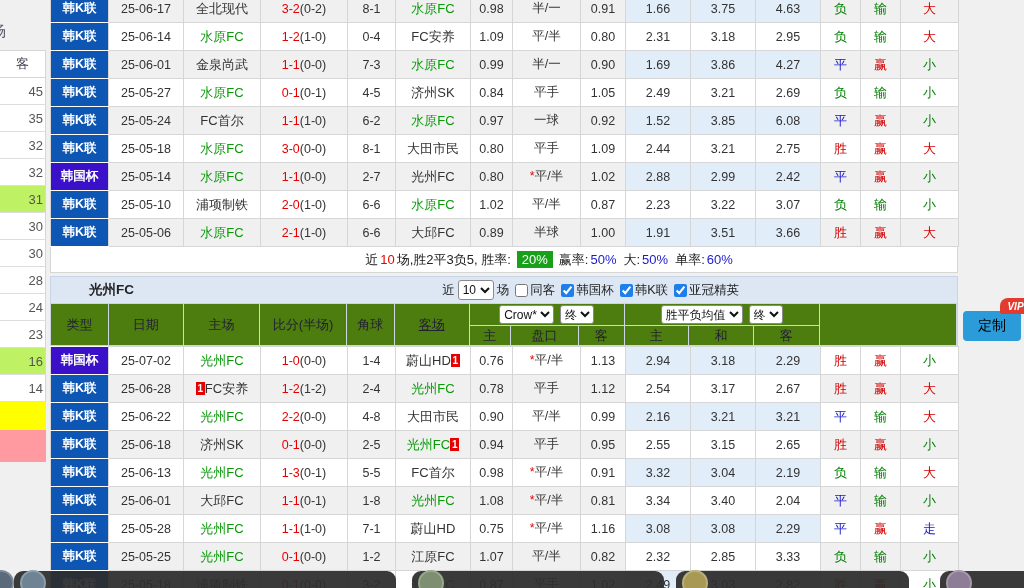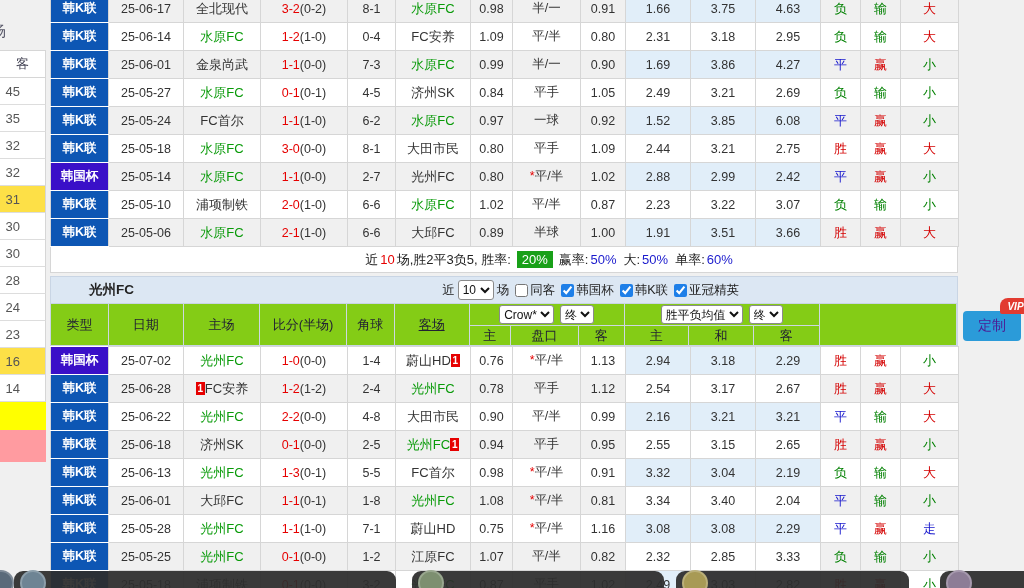--- a/index.html
+++ b/index.html
@@ -8,22 +8,22 @@
 
   
   #left-panel{position:absolute;left:0;top:0;width:50px;height:588px;}
   #lp-clip{position:absolute;left:-9px;top:22px;font-size:15px;color:#556;}
   #lp-table{position:absolute;left:0;top:50px;width:46px;}
   .lp-head{width:46px;height:28px;background:#fff;border-top:1px solid #d6d6d6;border-bottom:1px solid #d6d6d6;
            border-right:1px solid #d6d6d6;box-sizing:border-box;display:flex;align-items:center;
            justify-content:center;font-size:13px;color:#445;}
   .lp-row{width:46px;height:27px;background:#fff;border-bottom:1px solid #ddd;border-right:1px solid #d6d6d6;
           box-sizing:border-box;display:flex;align-items:center;justify-content:flex-end;
-          padding-right:25px;font-size:13px;color:#555;}
-  .lp-row.hl{background:#fde047;}
+          padding-right:2px;font-size:13px;color:#555;}
+  .lp-row.hl{background:#bef264;}
   .lp-yellow{width:46px;height:28px;background:#ffff00;}
   .lp-pink{width:46px;height:32px;background:#ff9ba0;}
 
   
   #main{position:absolute;left:50px;top:-6px;width:908px;}
   table{border-collapse:collapse;table-layout:fixed;width:908px;background:#fff;}
   td{border:1px solid #d6d6d6;text-align:center;font-size:12.5px;color:#333;height:27px;
      padding:0;overflow:hidden;white-space:nowrap;}
   .lg{background:#0d56b4;color:#fff;font-weight:bold;border-bottom-color:#fff;border-top-color:#fff;}
   .lg.cup{background:#3a10c8;}
@@ -55,34 +55,34 @@
   #t2block{margin-top:3px;}
   #t2title{height:27px;background:#dce7f3;border:1px solid #c9d5e4;border-bottom:none;box-sizing:border-box;
            display:flex;align-items:center;font-size:13px;color:#222;}
   #t2title .t2-name{font-weight:bold;margin-left:38px;font-size:13.5px;}
   #t2filters{margin-left:auto;margin-right:218px;display:flex;align-items:center;font-size:12.5px;}
   #t2filters select{margin:0 3px;}
   select{font-size:12px;height:20px;border:1px solid #8a8a8a;background:#fff;border-radius:3px;color:#111;}
   .cklabel{display:flex;align-items:center;margin-left:6px;}
   .cklabel input{width:13px;height:13px;accent-color:#1e7fe8;margin:0 2px 0 0;}
 
-  #t2header{display:flex;height:43px;background:#84cc16;border:1px solid #c9d5e4;box-sizing:border-box;}
+  #t2header{display:flex;height:43px;background:#4d7c0f;border:1px solid #c9d5e4;box-sizing:border-box;}
   .hcol{border-right:1px solid #cdd7e2;display:flex;align-items:center;justify-content:center;
         font-size:13px;color:#223;box-sizing:border-box;height:100%;}
   .hgroup{display:flex;flex-direction:column;border-right:1px solid #cdd7e2;box-sizing:border-box;}
   .hg-top{height:22px;display:flex;align-items:center;justify-content:center;gap:6px;
           border-bottom:1px solid #cdd7e2;box-sizing:border-box;}
   .hg-top select{height:19px;text-align:center;}
   .hg-bot{flex:1;display:flex;}
   .hg-cell{display:flex;align-items:center;justify-content:center;font-size:13px;color:#223;
            border-right:1px solid #cdd7e2;box-sizing:border-box;}
   .hg-cell:last-child{border-right:none;}
 
   
-  #custom-btn{position:absolute;left:963px;top:311px;width:58px;height:30px;background:#2b9bd9;color:#4c1d95;
+  #custom-btn{position:absolute;left:963px;top:311px;width:58px;height:30px;background:#2b9bd9;color:#000000;
               border:none;border-radius:4px;font-size:14px;cursor:pointer;font-family:inherit;}
   #vip{position:absolute;left:1000px;top:298px;width:31px;height:16px;background:#e23b30;color:#fff;
        font-size:10px;font-style:italic;font-weight:bold;border-radius:8px 8px 8px 2px;
        display:flex;align-items:center;justify-content:center;z-index:5;}
 
   
   .tcard{position:absolute;top:571px;height:17px;background:rgba(46,46,46,0.94);
          border-radius:9px 9px 0 0;z-index:10;}
   .tcircle{position:absolute;top:570px;width:26px;height:26px;border-radius:50%;z-index:11;
            border:2px solid rgba(255,255,255,0.22);box-sizing:border-box;}

